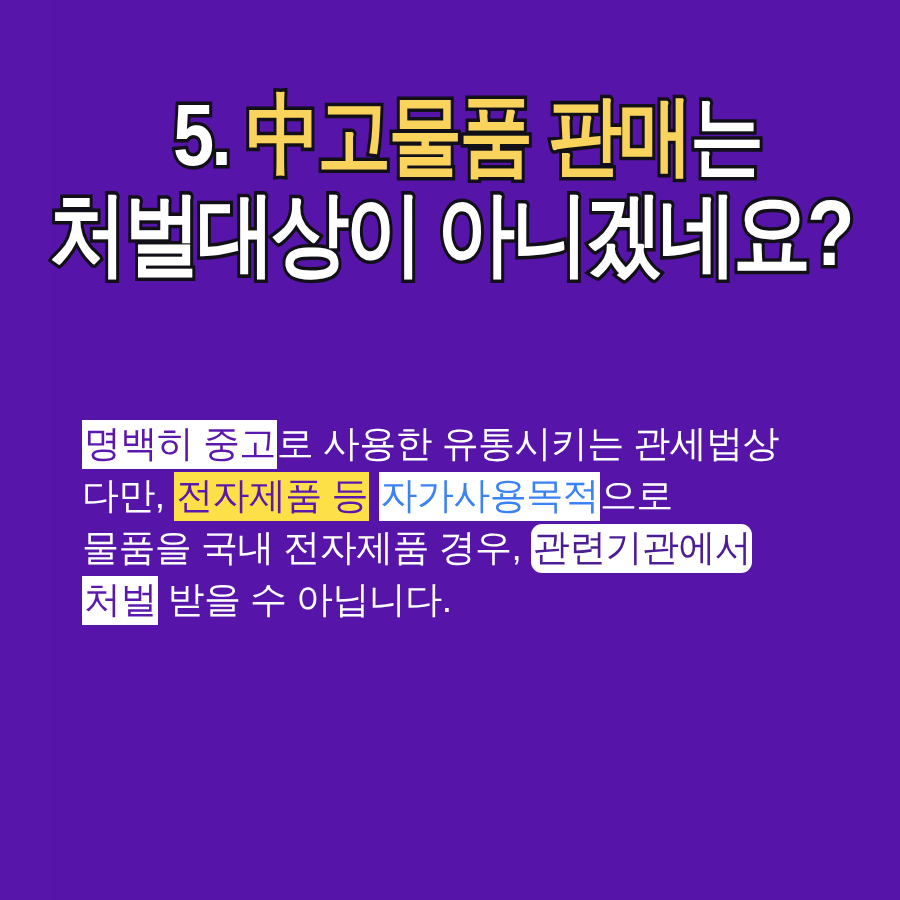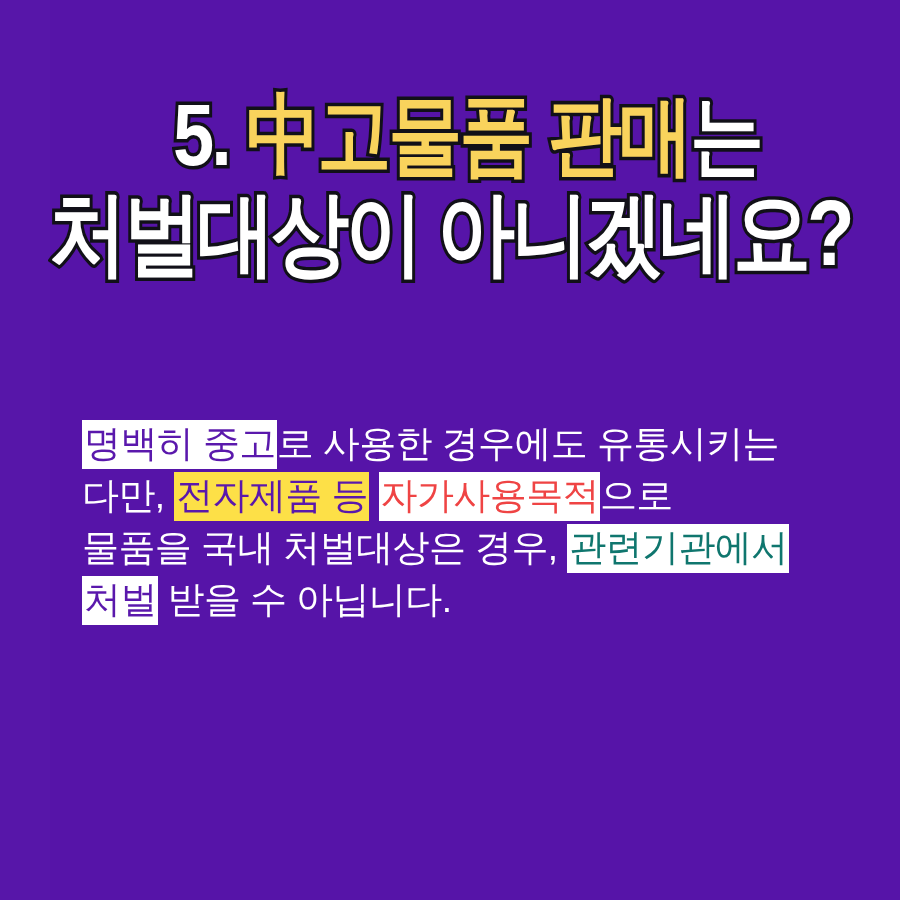--- a/index.html
+++ b/index.html
@@ -98,25 +98,25 @@
 
 <div class="card" style="background: rgb(86, 20, 168);">
 
   <div class="title-block">
     <span class="title-line title-line-1"><span class="t-white">5.</span><span class="t-gold" style="color: rgb(249, 211, 92);">&nbsp;中고물품 판매</span><span class="t-white">는</span></span>
     <span class="title-line title-line-2 t-white">처벌대상이 아니겠네요?</span>
   </div>
 
   <div class="body-block">
 
-    <span class="body-line"><span class="hl" style="background: rgb(255, 255, 255); color: rgb(90, 24, 172);">명백히 중고</span><span>로 사용한 경우에도 유통시키는</span></span>
+    <span class="body-line"><span class="hl" style="background: rgb(255, 255, 255); color: rgb(90, 24, 172);">명백히 중고</span><span>로 사용한 유통시키는 관세법상</span></span>
 
 
-    <span class="body-line"><span>다만, </span><span class="hl" style="background: #fde047; color: rgb(90, 24, 172);">전자제품 등</span><span> </span><span class="hl" style="background: rgb(255, 255, 255); color: #ef4444;">자가사용목적</span><span>으로</span></span>
+    <span class="body-line"><span>다만, </span><span class="hl" style="background: #fde047; color: rgb(90, 24, 172);">전자제품 등</span><span> </span><span class="hl" style="background: rgb(255, 255, 255); color: #3b82f6;">자가사용목적</span><span>으로</span></span>
 
 
-    <span class="body-line"><span>물품을 국내 처벌대상은 경우, </span><span class="hl" style="background: rgb(255, 255, 255); color: #0f766e;">관련기관에서</span></span>
+    <span class="body-line"><span>물품을 국내 전자제품 경우, </span><span class="hl" style="background: rgb(255, 255, 255); color: #4c1d95; border-radius: 11px;">관련기관에서</span></span>
 
     <span class="body-line"><span class="hl" style="background: rgb(255, 255, 255); color: rgb(90, 24, 172); text-align: right;">처벌</span><span> 받을 수 아닙니다.</span></span>
 
   </div>
 
 </div>
 
 </body></html>

